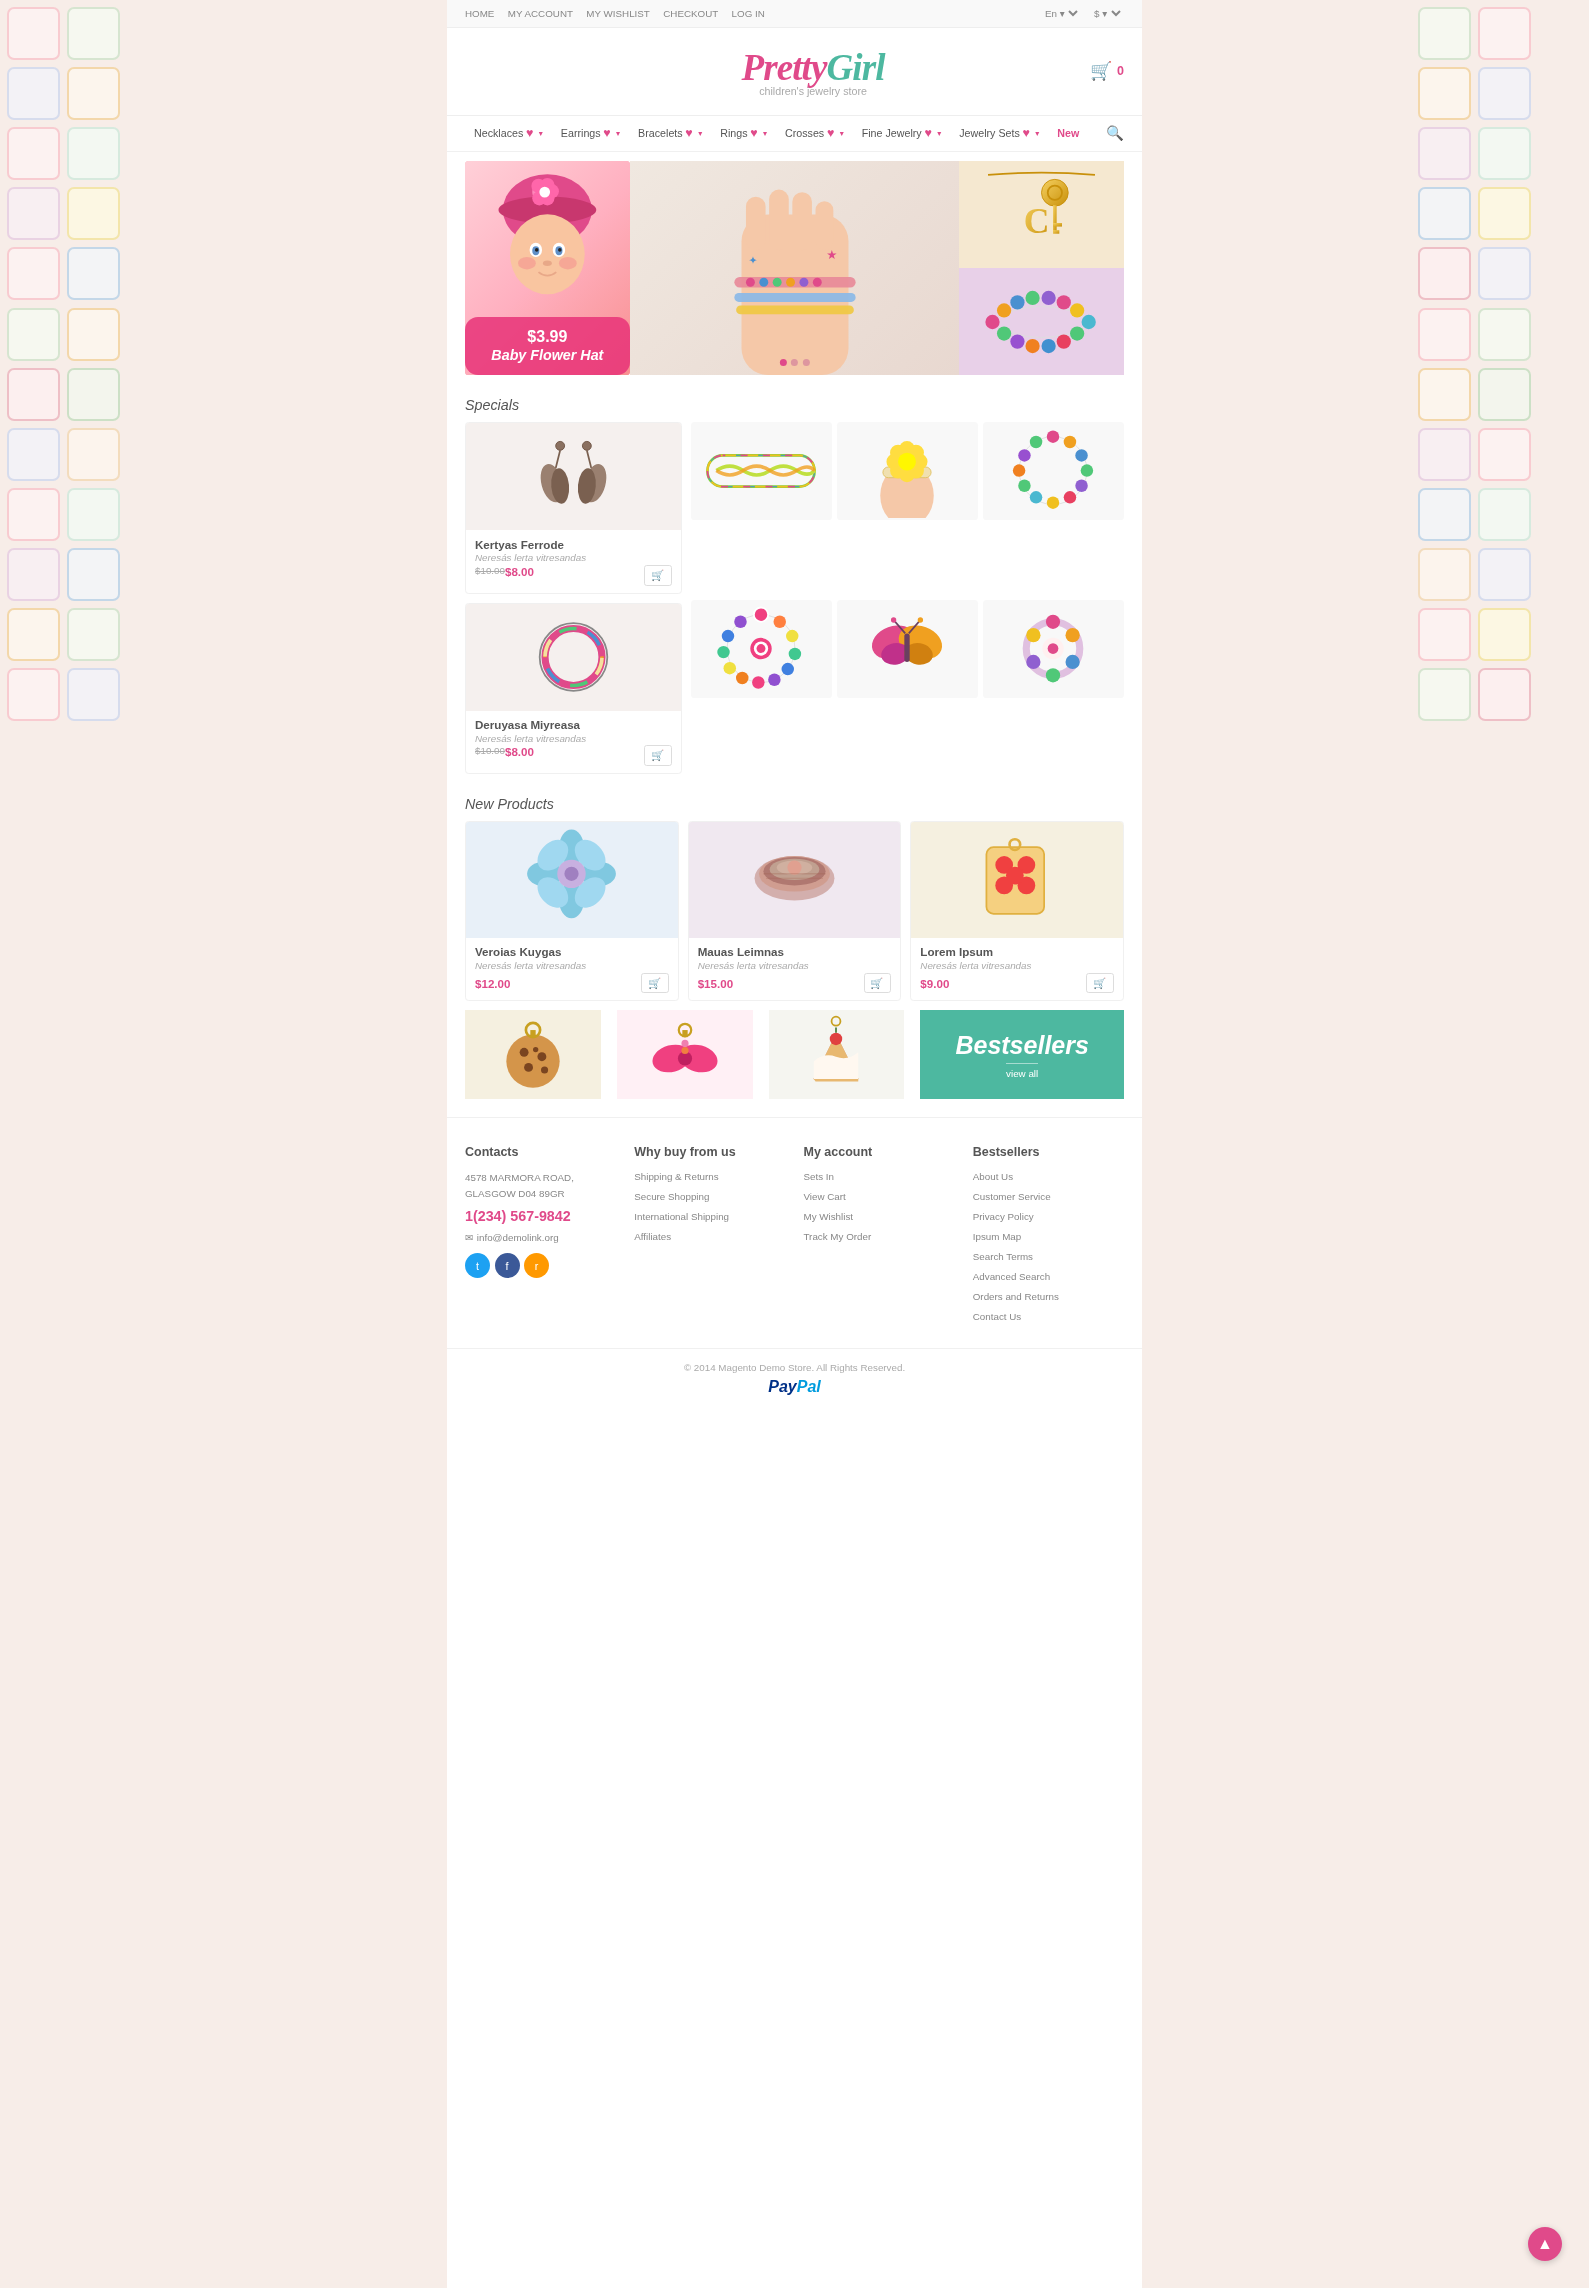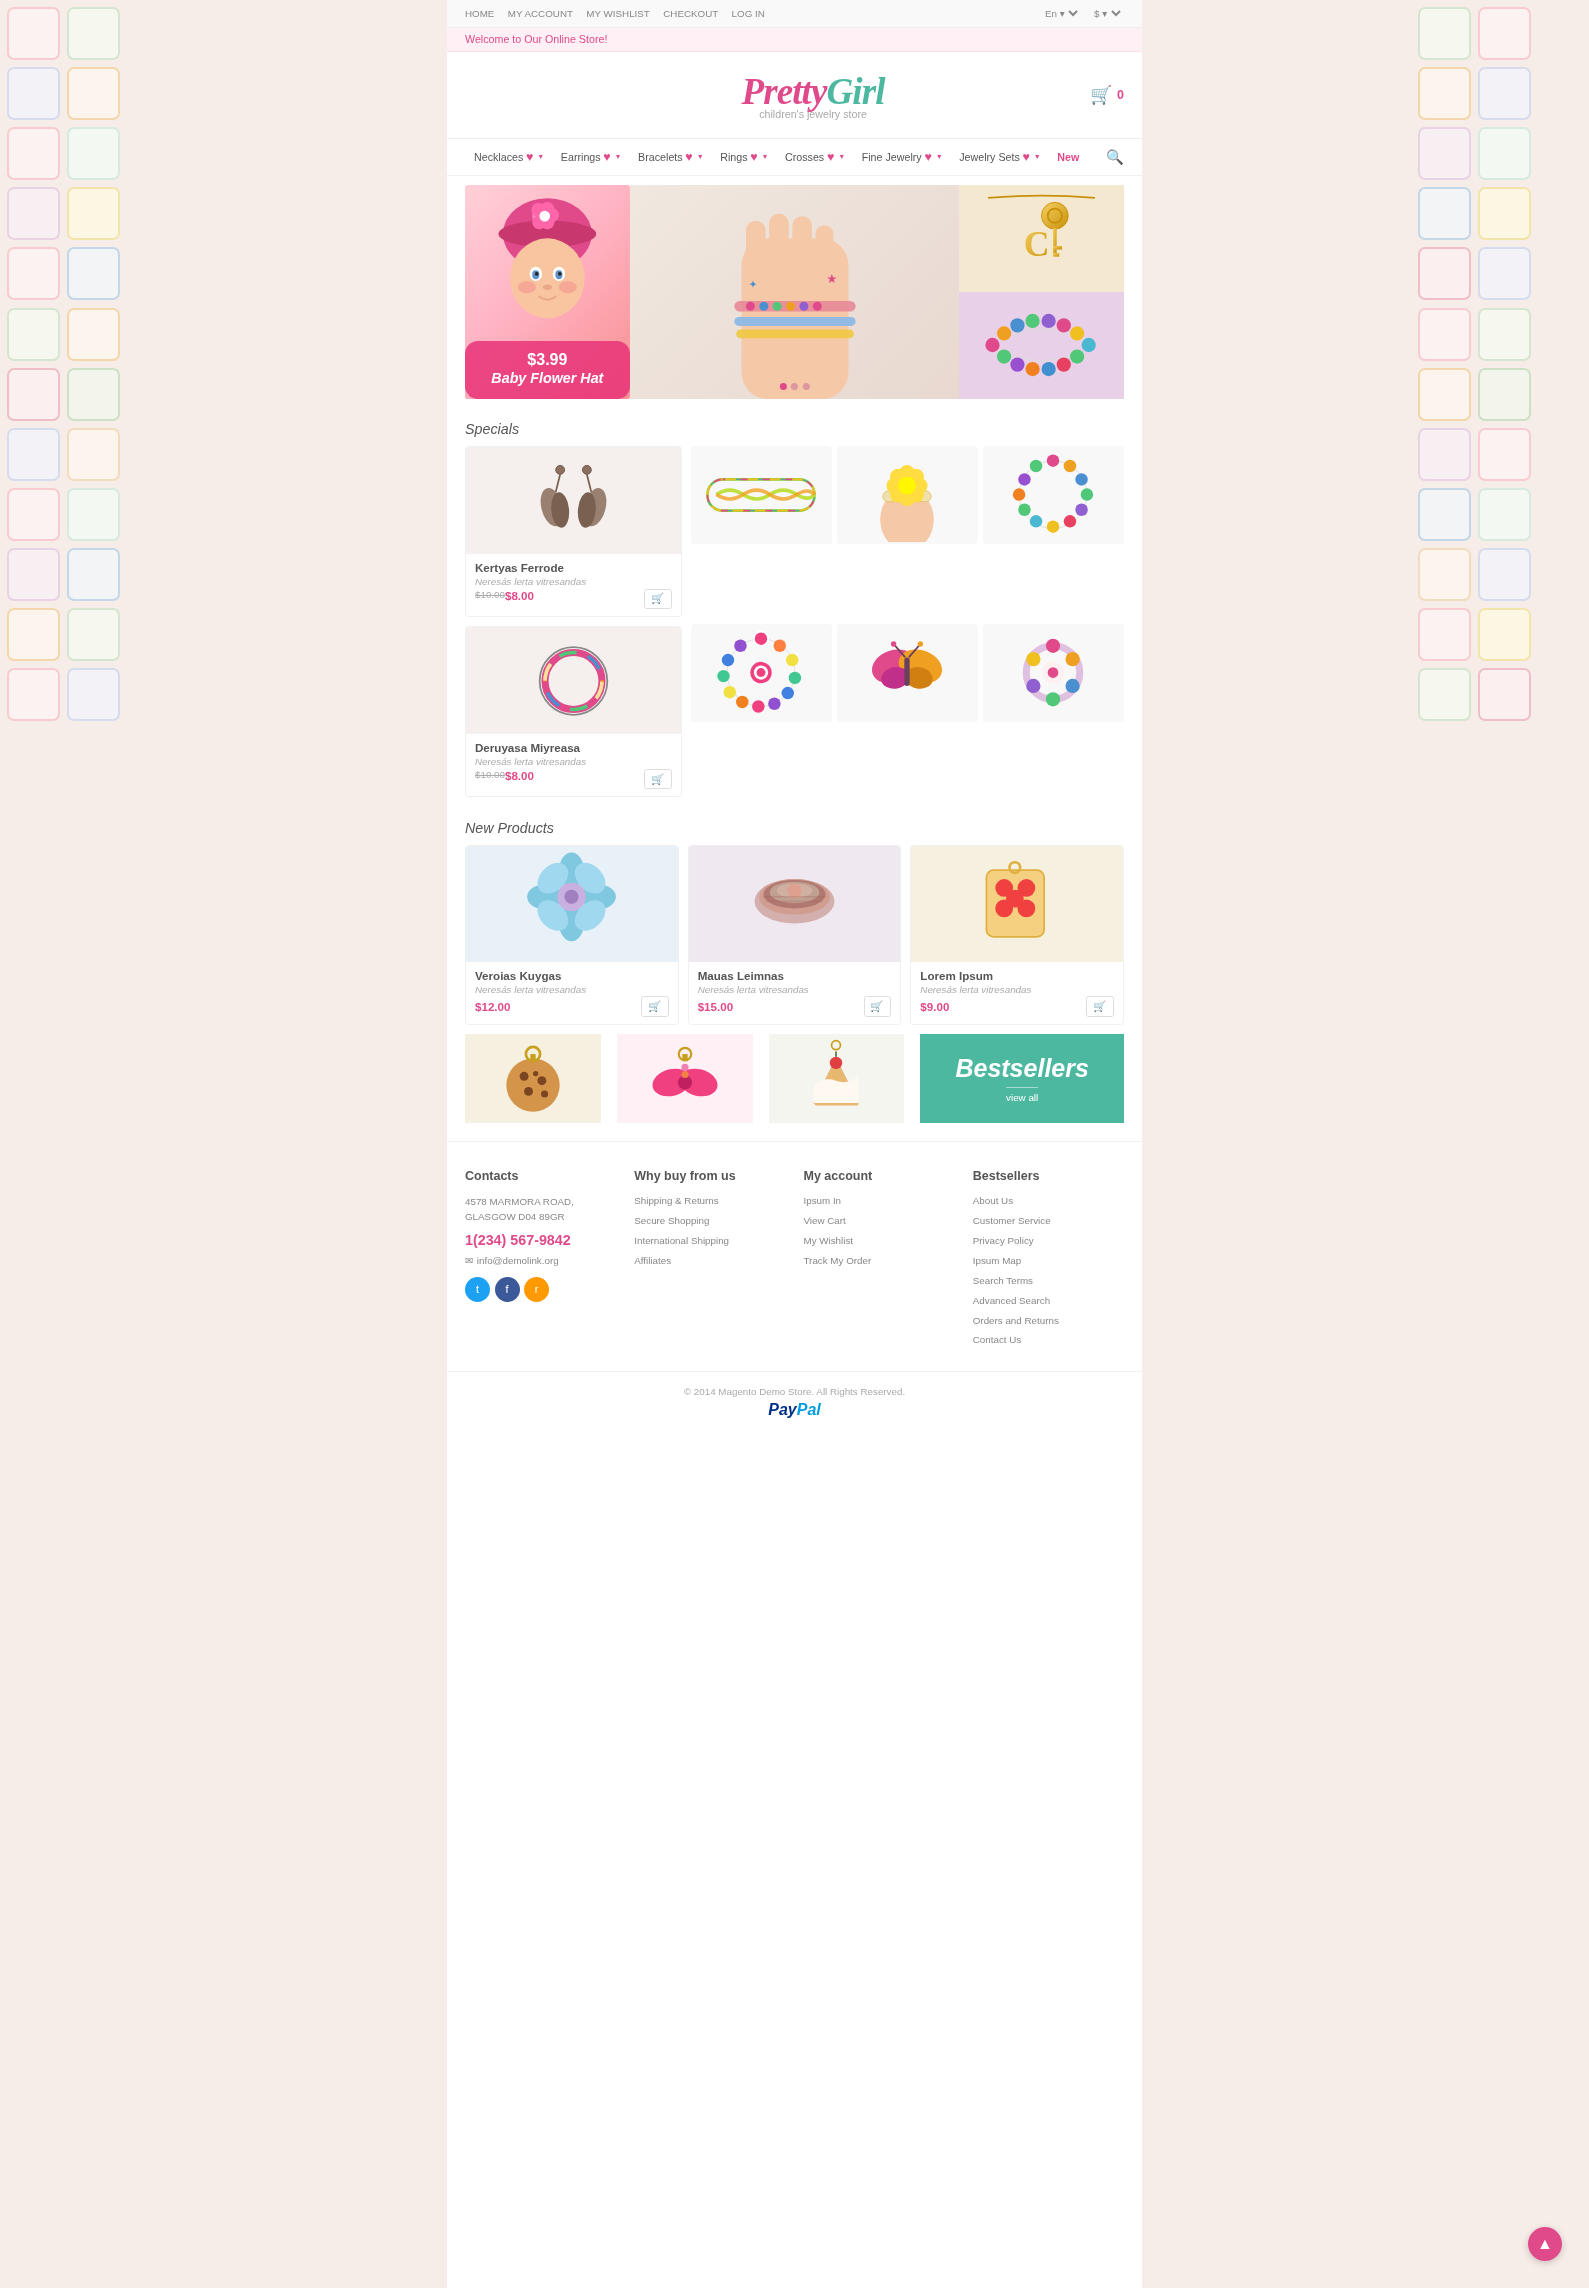--- a/index.html
+++ b/index.html
@@ -428,23 +428,20 @@
     <div class="top-right">
       <select class="lang-select">
         <option>En ▾</option>
       </select>
       <select class="currency-select">
         <option>$ ▾</option>
       </select>
     </div>
   </div>
 
-  <div class="welcome-bar">
-    <span>Welcome to Our Online Store!</span>
-  </div>
 
   <div class="header">
     <div style="width:71px;"></div>
     <div class="logo-area">
       <div class="logo-text">
         <span class="logo-pretty">Pretty</span><span class="logo-girl">Girl</span>
       </div>
       <span class="logo-subtitle">children's jewelry store</span>
     </div>
     <div class="cart-area">
@@ -959,21 +956,21 @@
       <div class="footer-col">
         <div class="footer-col-title">Why buy from us</div>
         <a class="footer-link">Shipping &amp; Returns</a>
         <a class="footer-link">Secure Shopping</a>
         <a class="footer-link">International Shipping</a>
         <a class="footer-link">Affiliates</a>
       </div>
 
       <div class="footer-col">
         <div class="footer-col-title">My account</div>
-        <a class="footer-link">Ipsum In</a>
+        <a class="footer-link">Sets In</a>
         <a class="footer-link">View Cart</a>
         <a class="footer-link">My Wishlist</a>
         <a class="footer-link">Track My Order</a>
       </div>
 
       <div class="footer-col">
         <div class="footer-col-title">Bestsellers</div>
         <a class="footer-link">About Us</a>
         <a class="footer-link">Customer Service</a>
         <a class="footer-link">Privacy Policy</a>

